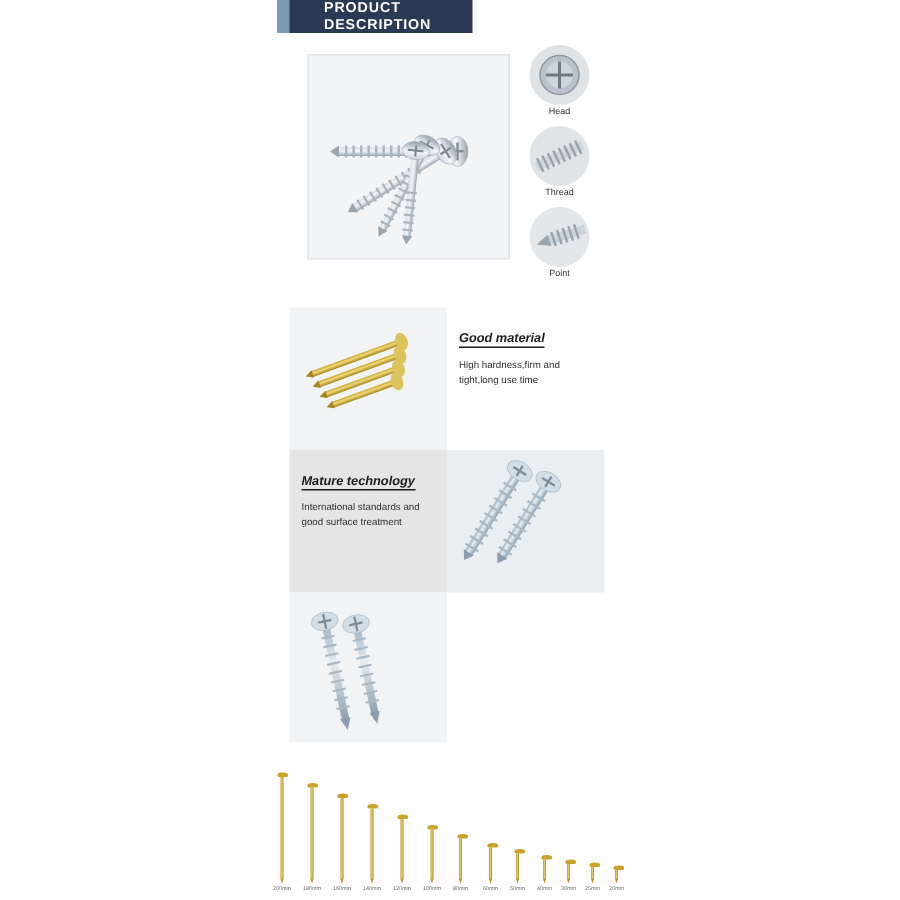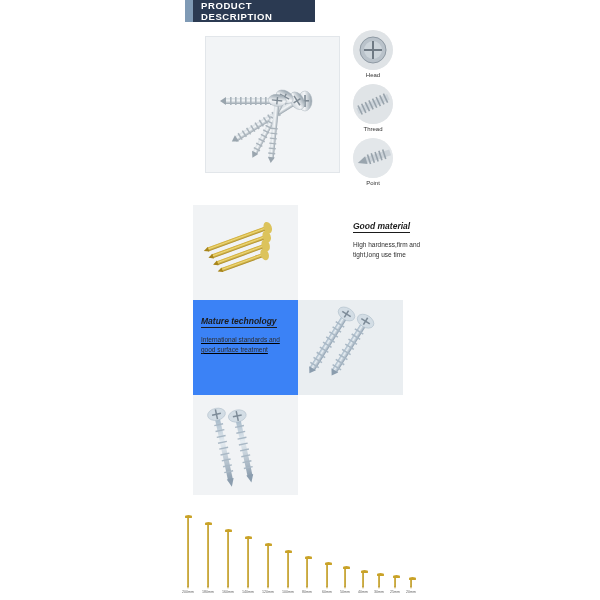--- a/index.html
+++ b/index.html
@@ -28,21 +28,21 @@
   }
   .header-accent {
     position: absolute;
     left: 185px;
     top: 0px;
     width: 8px;
     height: 22px;
     background: #7f9ab5;
   }
   .header-title {
-    margin-left: 16px;
+    margin-left: 31px;
     color: #ffffff;
     font-size: 9.5px;
     font-weight: bold;
     letter-spacing: 0.6px;
   }
 
   
   .hero-box {
     position: absolute;
     left: 205px;
@@ -94,22 +94,21 @@
     box-sizing: border-box;
   }
   .cell.img {
     background: #f1f3f5;
   }
   .cell.txt {
     background: #ffffff;
     padding: 10px 8px 0 8px;
   }
   .cell.txt.grey {
-    background: #3b82f6;
-    text-decoration: underline;
+    background: #e5e5e5;
   }
   .feat-title {
     font-size: 8.5px;
     font-weight: bold;
     font-style: italic;
     color: #1b1b1b;
     border-bottom: 1px solid #1b1b1b;
     display: inline-block;
     padding-bottom: 1px;
     margin-bottom: 7px;
@@ -351,21 +350,21 @@
           <ellipse cx="70" cy="32" rx="4" ry="6" fill="#dcc35c"></ellipse>
         </g>
         <g transform="translate(6,24)">
           <rect x="18" y="30" width="44" height="4" fill="url(#gold)"></rect>
           <polygon points="14,32 19,29.5 19,34.5" fill="#a8851b"></polygon>
           <ellipse cx="64" cy="32" rx="4" ry="6" fill="#dcc35c"></ellipse>
         </g>
       </g>
     </svg>
   </div>
-  <div class="cell txt" style="left:105px;top:0;width:105px;height:95px;margin-left:47px;">
+  <div class="cell txt" style="left:105px;top:0;width:105px;height:95px;">
     <div class="feat-title">Good material</div>
     <div class="feat-desc">High hardness,firm and tight,long use time</div>
   </div>
 
   <div class="cell txt grey" style="left:0;top:95px;width:105px;height:95px;">
     <div class="feat-title">Mature technology</div>
     <div class="feat-desc">International standards and good surface treatment</div>
   </div>
   <div class="cell img" style="left:105px;top:95px;width:105px;height:95px;background:#eaeef1;">
     <svg width="105" height="95" viewBox="0 0 105 95">

